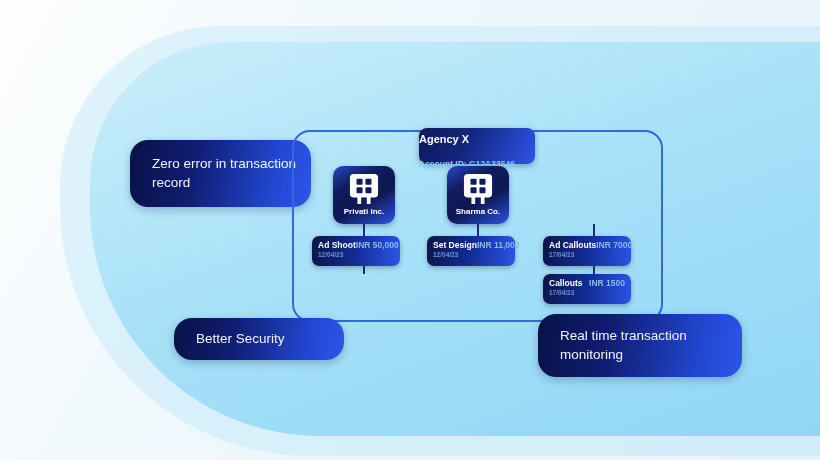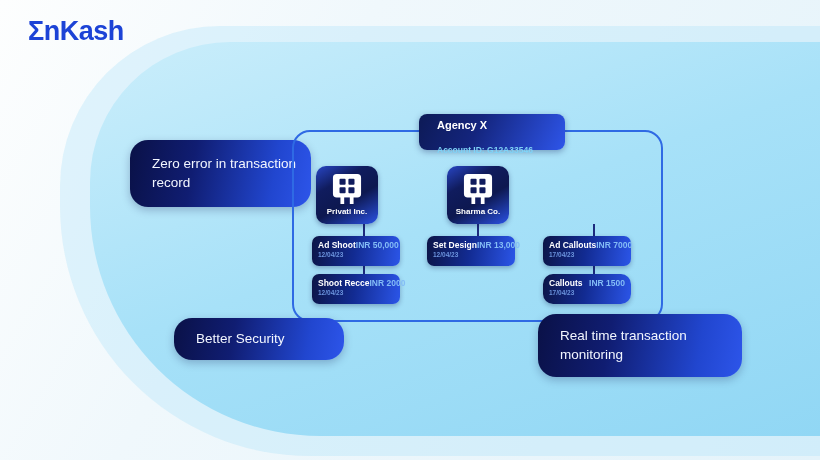--- a/index.html
+++ b/index.html
@@ -25,22 +25,22 @@
     font-size:27px;font-weight:800;letter-spacing:-0.5px;color:#1c43d6;
   }
   .logo .mark{font-weight:800;}
   
   .frame{
     position:absolute;left:292px;top:130px;width:371px;height:192px;
     border:2px solid #2f6ae4;border-radius:18px;box-sizing:border-box;
   }
   
   .agency{
-    position:absolute;left:419px;top:114px;width:146px;height:36px;
-    border-radius:8px;box-sizing:border-box;padding:5px 18px 0;
+    position:absolute;left:419px;top:128px;width:116px;height:36px;
+    border-radius:8px;box-sizing:border-box;padding:5px 0 0;
     background:linear-gradient(115deg,#0d1a56 0%,#14257e 40%,#2e55ea 100%);
     box-shadow:0 2px 6px rgba(13,26,86,0.35);
   }
   .agency .t{font-size:11px;font-weight:bold;color:#ffffff;}
   .agency .s{font-size:8.5px;font-weight:bold;color:#7fd2f6;margin-top:14px;white-space:nowrap;}
   
   .tile{
     position:absolute;top:166px;width:62px;height:58px;border-radius:10px;
     background:linear-gradient(150deg,#2846c4 0%,#101c5e 30%,#0d1850 58%,#2b52e4 100%);
     display:flex;flex-direction:column;align-items:center;justify-content:flex-start;
@@ -72,40 +72,39 @@
   .pill .txt{font-size:13.5px;font-weight:500;color:#f2f6ff;line-height:1.35;}
 </style>
 </head>
 <body>
 
 <div class="canvas">
 
   <div class="halo"></div>
   <div class="blob"></div>
 
-  <div class="logo"><span class="mark">Ʃ</span><span>nKash</span></div>
 
   <div class="pill" style="left:130px;top:140px;width:181px;height:67px;">
     <div class="txt">Zero error in transaction record</div>
   </div>
 
   <div class="frame"></div>
 
   <div class="agency">
     <div class="t">Agency X</div>
     <div class="s">Account ID: G12A33546</div>
   </div>
 
   <div class="conn" style="left:363px;top:224px;height:12px;"></div>
   <div class="conn" style="left:477px;top:224px;height:12px;"></div>
   <div class="conn" style="left:593px;top:224px;height:12px;"></div>
   <div class="conn" style="left:363px;top:266px;height:8px;"></div>
   <div class="conn" style="left:593px;top:266px;height:8px;"></div>
 
-  <div class="tile" style="left:316px;">
+  <div class="tile" style="left:333px;">
     <svg width="30" height="34" viewBox="0 0 32 34">
       <path fill="#ffffff" d="M5,1 h22 a4,4 0 0 1 4,4 v17 a4,4 0 0 1 -4,4 h-4 v7 h-14 v-7 h-4 a4,4 0 0 1 -4,-4 v-17 a4,4 0 0 1 4,-4 z"></path>
       <rect x="8" y="6" width="6.5" height="6.5" rx="1" fill="#101c5e"></rect>
       <rect x="17.5" y="6" width="6.5" height="6.5" rx="1" fill="#101c5e"></rect>
       <rect x="8" y="15" width="6.5" height="6.5" rx="1" fill="#101c5e"></rect>
       <rect x="17.5" y="15" width="6.5" height="6.5" rx="1" fill="#101c5e"></rect>
       <rect x="13" y="26" width="6" height="7" fill="#101c5e"></rect>
     </svg>
     <div class="n">Privati Inc.</div>
   </div>
@@ -121,42 +120,35 @@
     <div class="n">Sharma Co.</div>
   </div>
 
   <div class="txn" style="left:312px;top:236px;">
     <div class="row">
       <span class="t">Ad Shoot</span>
       <span class="a">INR 50,000</span>
     </div>
     <div class="d">12/04/23</div>
   </div>
-  <div class="txn" style="left:312px;top:274px;">
-    <div class="row">
-      <span class="t">Shoot Recce</span>
-      <span class="a">INR 2000</span>
-    </div>
-    <div class="d">12/04/23</div>
-  </div>
   <div class="txn" style="left:427px;top:236px;">
     <div class="row">
       <span class="t">Set Design</span>
-      <span class="a">INR 13,000</span>
+      <span class="a">INR 11,000</span>
     </div>
     <div class="d">12/04/23</div>
   </div>
   <div class="txn" style="left:543px;top:236px;">
     <div class="row">
       <span class="t">Ad Callouts</span>
       <span class="a">INR 7000</span>
     </div>
     <div class="d">17/04/23</div>
   </div>
-  <div class="txn" style="left:543px;top:274px;border-radius:10px;">
+  <div class="txn" style="left:543px;top:274px;">
     <div class="row">
       <span class="t">Callouts</span>
       <span class="a">INR 1500</span>
     </div>
     <div class="d">17/04/23</div>
   </div>
 
   <div class="pill" style="left:174px;top:318px;width:170px;height:42px;">
     <div class="txt">Better Security</div>
   </div>

